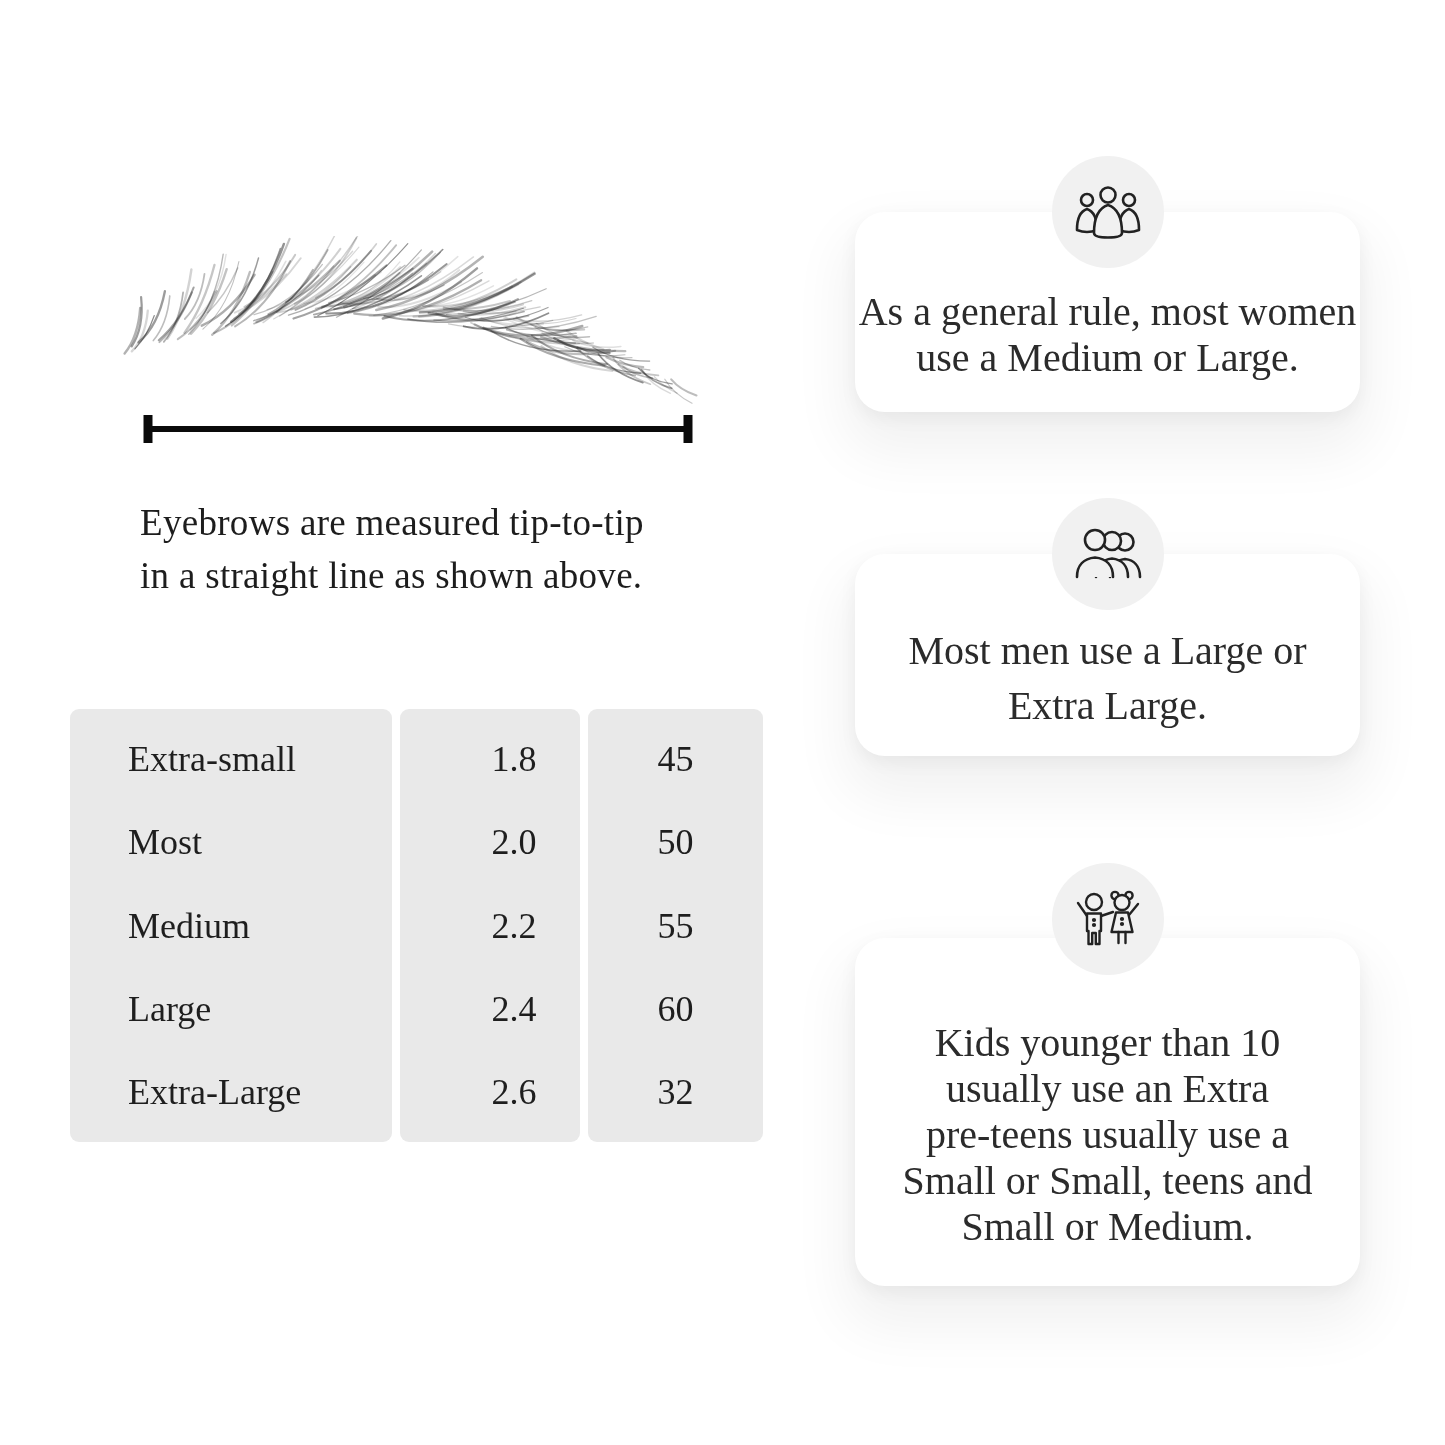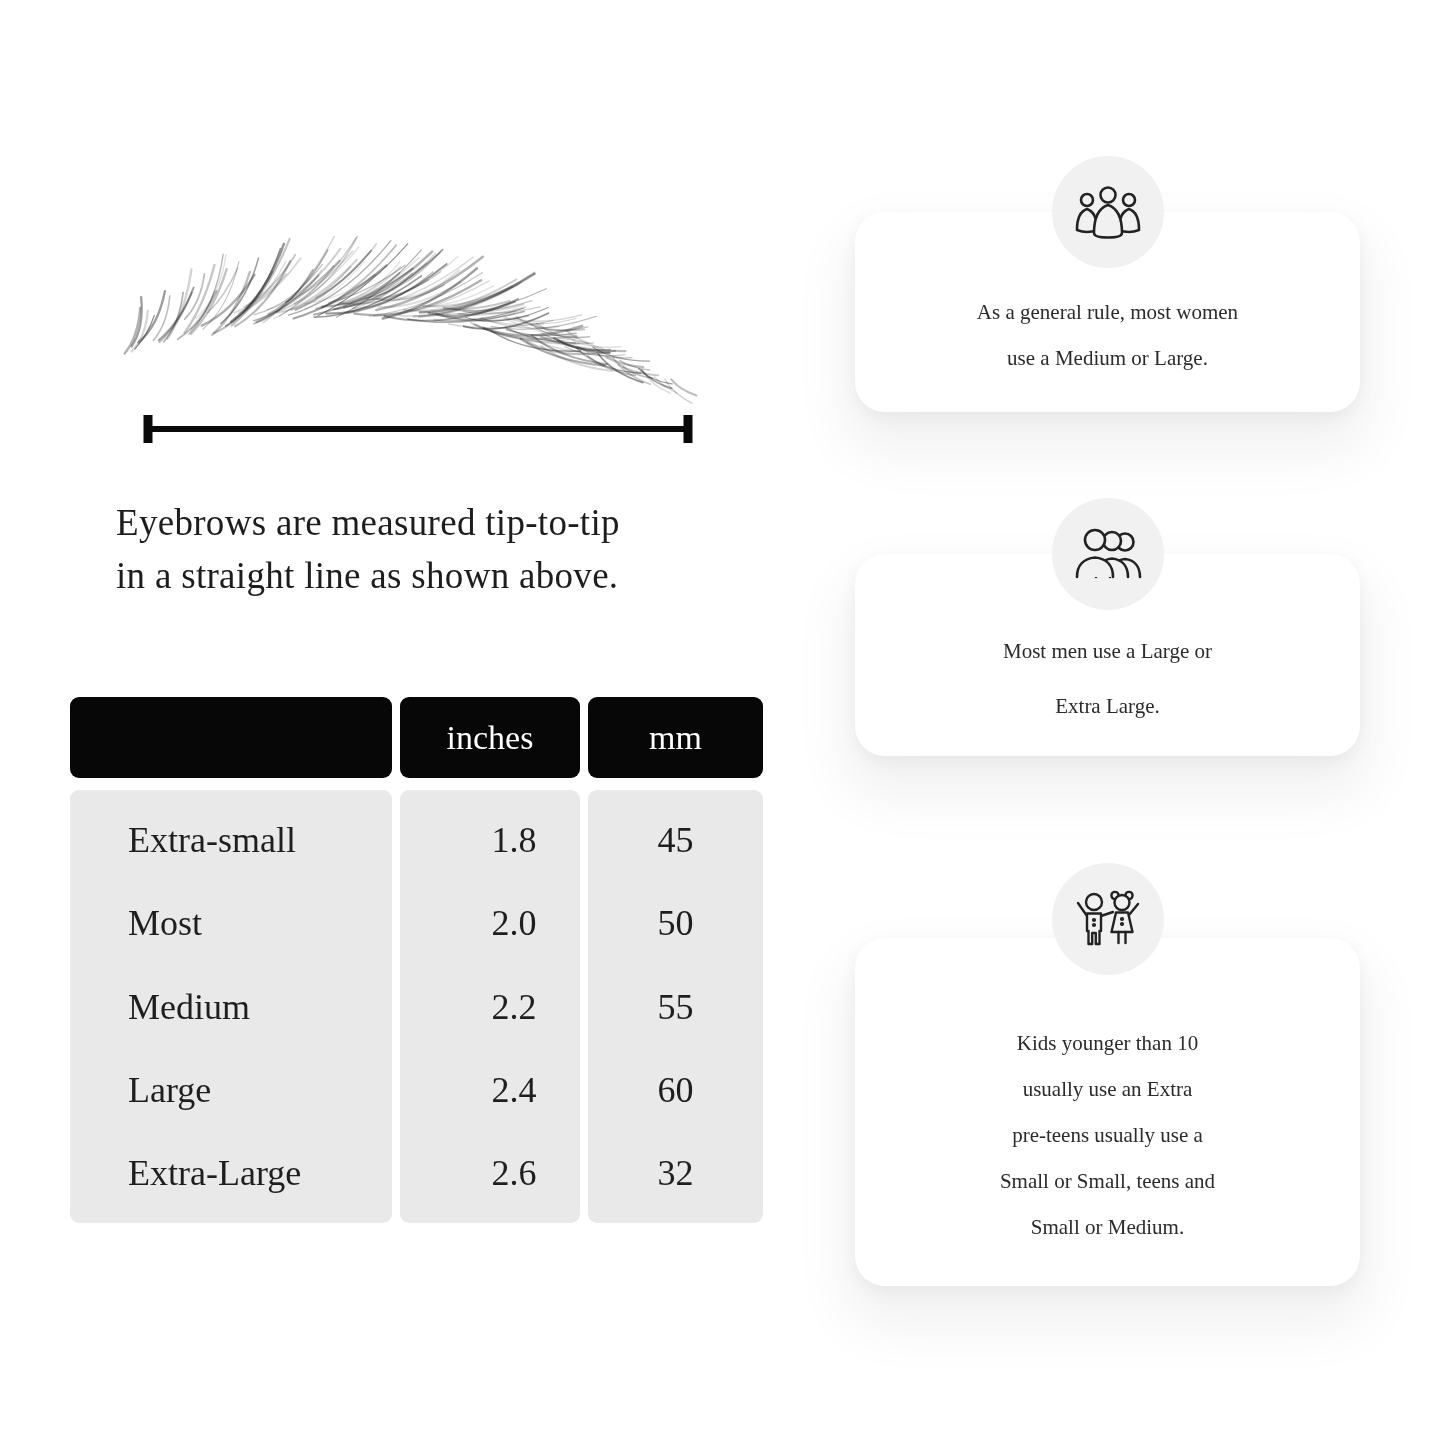--- a/index.html
+++ b/index.html
@@ -4,21 +4,21 @@
 <style>
   html,body{margin:0;padding:0;background:#ffffff;}
   .page{
     position:relative;width:1445px;height:1445px;background:#ffffff;
     font-family:"Liberation Serif","DejaVu Serif",serif;overflow:hidden;
   }
 
   
   .eyebrow-svg{position:absolute;left:115px;top:236px;}
   .measure-svg{position:absolute;left:140px;top:408px;}
-  .caption{position:absolute;left:116px;top:496px;width:640px;color:#1d1d1d;}
+  .caption{position:absolute;left:140px;top:496px;width:640px;color:#1d1d1d;}
   .caption-line{font-size:37px;line-height:53px;letter-spacing:.3px;}
 
   
   .size-table{position:absolute;left:70px;top:697px;width:693px;}
   .t-header{display:flex;gap:8px;height:81px;}
   .th{background:#070707;border-radius:9px;color:#ffffff;font-size:34px;
       display:flex;align-items:center;justify-content:center;}
   .th-name{width:322px;}
   .th-inches{width:180px;}
   .th-mm{width:175px;}
@@ -35,21 +35,21 @@
   
   .card{
     position:absolute;left:855px;width:505px;background:#ffffff;border-radius:30px;
     box-shadow:0 6px 18px rgba(0,0,0,.05),0 30px 55px 12px rgba(0,0,0,.055);
     display:flex;flex-direction:column;align-items:center;justify-content:center;
     padding-top:46px;box-sizing:border-box;
   }
   .card-women{top:212px;height:200px;}
   .card-men{top:554px;height:202px;gap:9px;}
   .card-kids{top:938px;height:348px;}
-  .card-line{margin:0;font-size:21px;line-height:46px;color:#2b2b2b;text-align:center;}
+  .card-line{margin:0;font-size:40px;line-height:46px;color:#2b2b2b;text-align:center;}
 
   .icon-circle{
     position:absolute;left:1052px;width:112px;height:112px;border-radius:50%;
     background:#f1f1f1;display:flex;align-items:center;justify-content:center;
   }
   .circle-women{top:156px;}
   .circle-men{top:498px;}
   .circle-kids{top:863px;}
   .icon-svg{display:block;}
 </style>
@@ -218,25 +218,20 @@
     <line x1="8" y1="7" x2="8" y2="35" stroke="#0a0a0a" stroke-width="9"></line>
     <line x1="548" y1="7" x2="548" y2="35" stroke="#0a0a0a" stroke-width="9"></line>
   </svg>
 
   <div class="caption">
     <div class="caption-line">Eyebrows are measured tip-to-tip</div>
     <div class="caption-line">in a straight line as shown above.</div>
   </div>
 
   <div class="size-table">
-    <div class="t-header">
-      <div class="th th-name"></div>
-      <div class="th th-inches">inches</div>
-      <div class="th th-mm">mm</div>
-    </div>
     <div class="t-body">
       <div class="col col-name">
         <div class="cell">Extra-small</div>
         <div class="cell">Most</div>
         <div class="cell">Medium</div>
         <div class="cell">Large</div>
         <div class="cell">Extra-Large</div>
       </div>
       <div class="col col-inches">
         <div class="cell">1.8</div>

